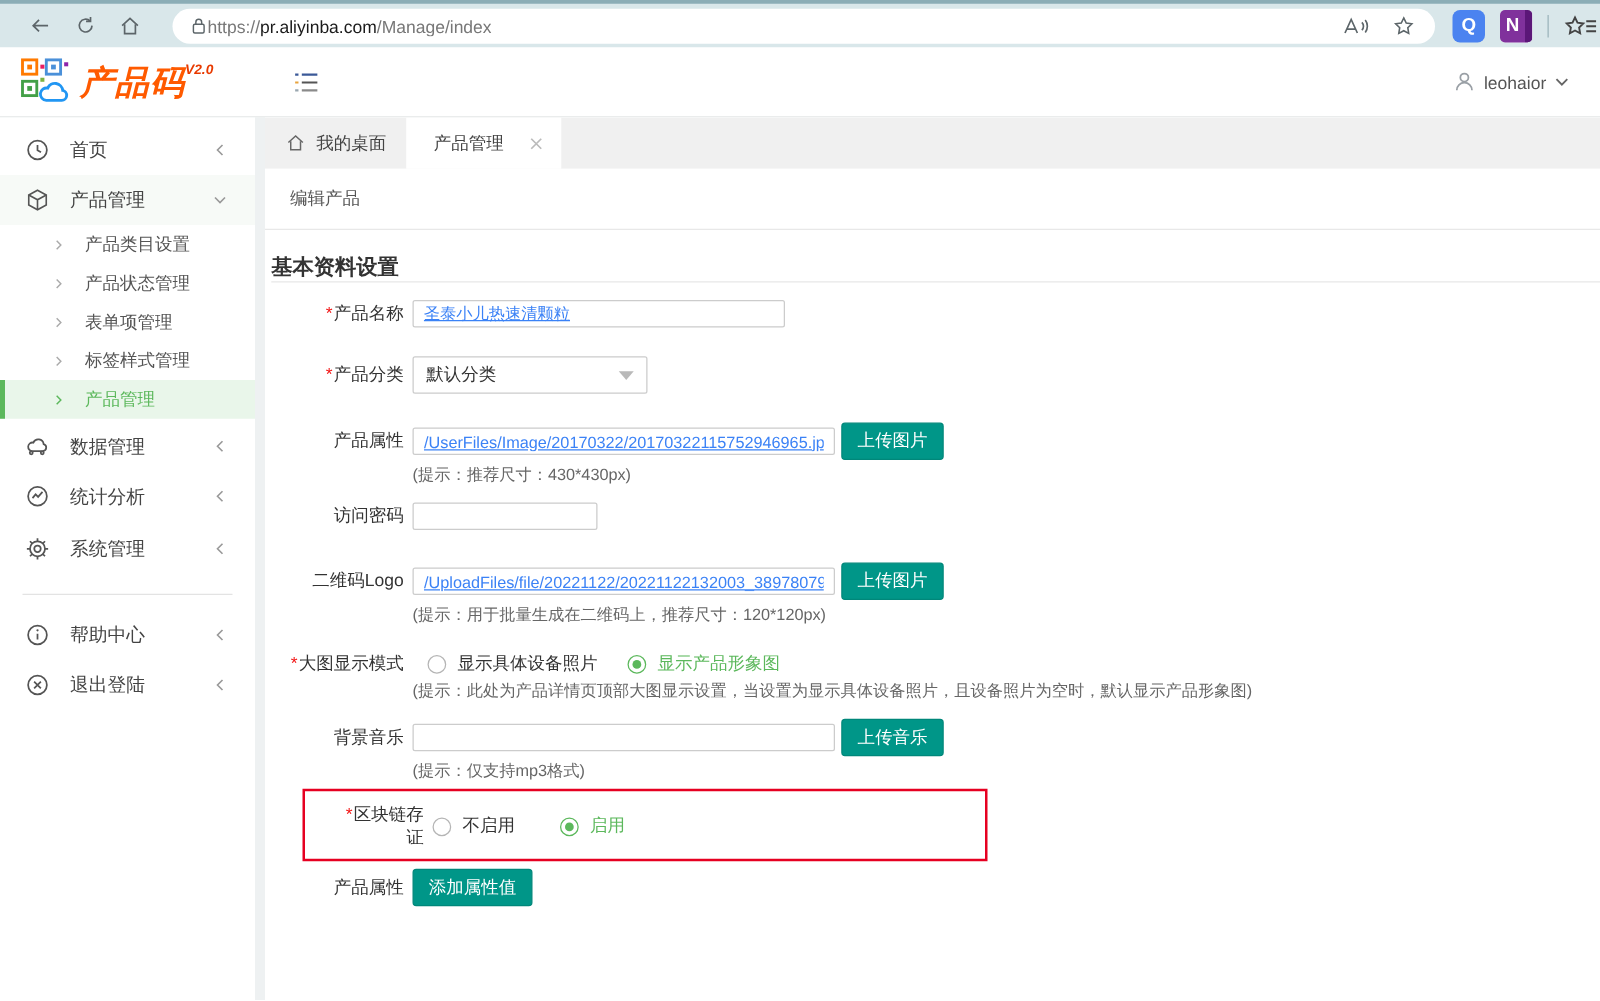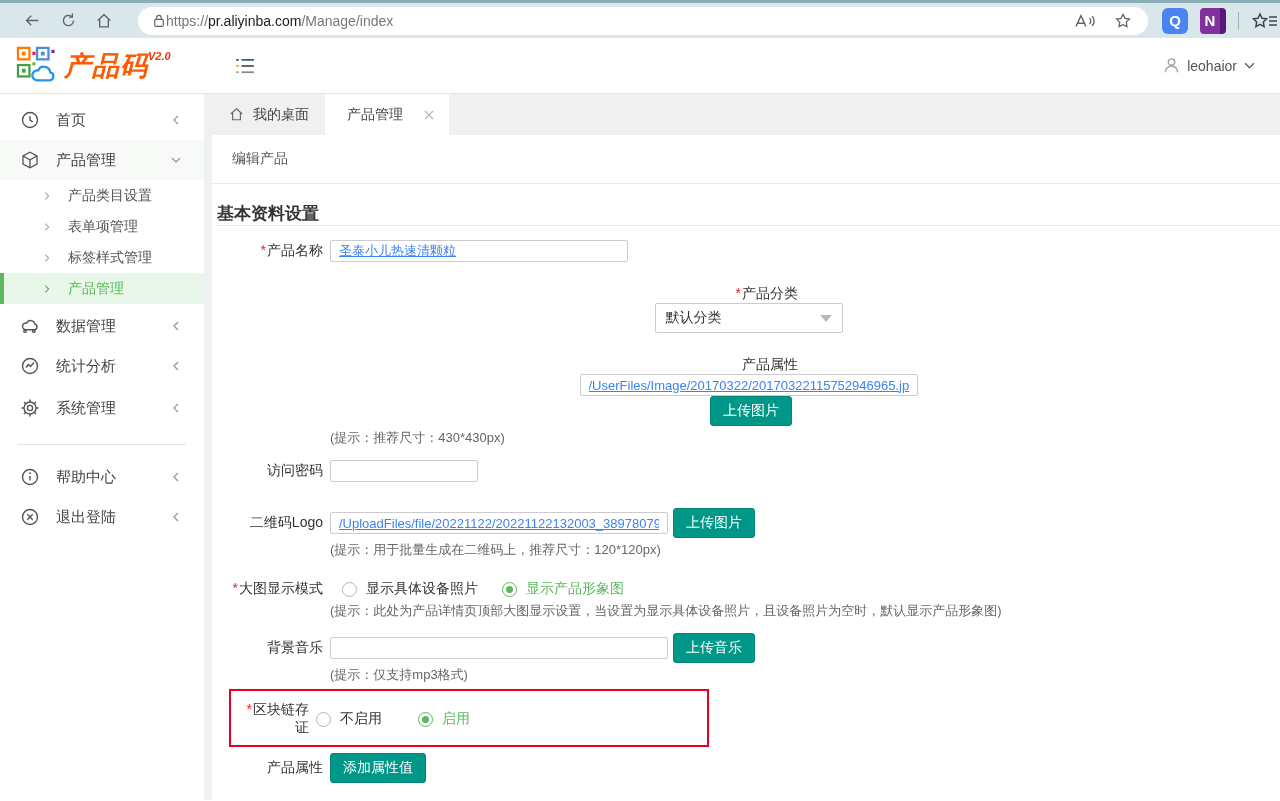--- a/index.html
+++ b/index.html
@@ -70,32 +70,32 @@
   .tinput { height:22px; border:1px solid #ccc; border-radius:2px; font-size:13px; color:#3b82f6;
             padding:0 8px; font-family:inherit; background:#fff;text-decoration:underline; }
   .w298 { width:298px; } .w338 { width:338px; } .w148 { width:148px; }
   .fake-select { width:188px; height:30px; border:1px solid #ccc; border-radius:2px; display:flex;
                  align-items:center; padding:0 10px; font-size:14px; color:#333; cursor:pointer; background:#fff; }
   .caret { margin-left:auto; width:0; height:0; border-left:6px solid transparent; border-right:6px solid transparent;
            border-top:7px solid #b9b9b9; }
   .teal-btn { height:30px; margin-left:5px; padding:0 12px; background:#009688; border:1px solid #00877a;
               border-radius:3px; color:#fff; font-size:14px; cursor:pointer; font-family:inherit; }
   .hint { margin-left:113px; margin-top:3px; font-size:13px; color:#666; }
-  .mt14{margin-top:14px;} .mt23{margin-top:23px;flex-direction:column;} .mt13{margin-top:13px;} .mt26{margin-top:26px;} .mt21{margin-top:21px;gap:12px;}
+  .mt14{margin-top:14px;} .mt23{margin-top:23px;} .mt13{margin-top:13px;} .mt26{margin-top:26px;} .mt21{margin-top:21px;gap:12px;}
 
   .radio-group { display:flex; align-items:center; gap:24px; }
   .radio-opt { display:flex; align-items:center; cursor:pointer; }
   .radio { width:15px; height:15px; border:1px solid #b5b5b5; border-radius:50%; background:#fff;
            display:flex; align-items:center; justify-content:center; flex:none; }
   .radio-opt .olbl { margin-left:9px; font-size:14px; color:#333; }
   .radio-opt.checked .radio { border-color:#5cb85c; }
   .radio-opt.checked .radio::after { content:""; width:7px; height:7px; border-radius:50%; background:#5cb85c; }
   .radio-opt.checked .olbl { color:#5cb85c; }
 
-  .redbox { margin-top:5px; margin-left:12px; width:480px; border:2px solid #e60021; padding:10px 0 8px 6px; }
+  .redbox { margin-top:5px; margin-left:25px; width:548px; border:2px solid #e60021; padding:10px 0 8px 23px; }
   .redbox .flabel { width:72px; }
   .rb-hint { margin-left:79px; margin-top:5px; width:462px; font-size:13px; color:#555; line-height:20px; }
 
   .attr-row { margin-top:6px; }
 
   svg { display:block; }
 </style>
 </head>
 <body>
 
@@ -232,20 +232,26 @@
         <div class="sub-item">
           <svg width="10" height="10" viewBox="0 0 12 12" fill="none" stroke="#aaa" stroke-width="1.4">
               <polyline points="4,2 8,6 4,10"></polyline>
             </svg>
           <span class="lbl">产品类目设置</span>
         </div>
         <div class="sub-item">
           <svg width="10" height="10" viewBox="0 0 12 12" fill="none" stroke="#aaa" stroke-width="1.4">
               <polyline points="4,2 8,6 4,10"></polyline>
             </svg>
+          <span class="lbl">产品状态管理</span>
+        </div>
+        <div class="sub-item">
+          <svg width="10" height="10" viewBox="0 0 12 12" fill="none" stroke="#aaa" stroke-width="1.4">
+              <polyline points="4,2 8,6 4,10"></polyline>
+            </svg>
           <span class="lbl">表单项管理</span>
         </div>
         <div class="sub-item">
           <svg width="10" height="10" viewBox="0 0 12 12" fill="none" stroke="#aaa" stroke-width="1.4">
               <polyline points="4,2 8,6 4,10"></polyline>
             </svg>
           <span class="lbl">标签样式管理</span>
         </div>
         <div class="sub-item active">
           <svg width="10" height="10" viewBox="0 0 12 12" fill="none" stroke="#5cb85c" stroke-width="1.4">

